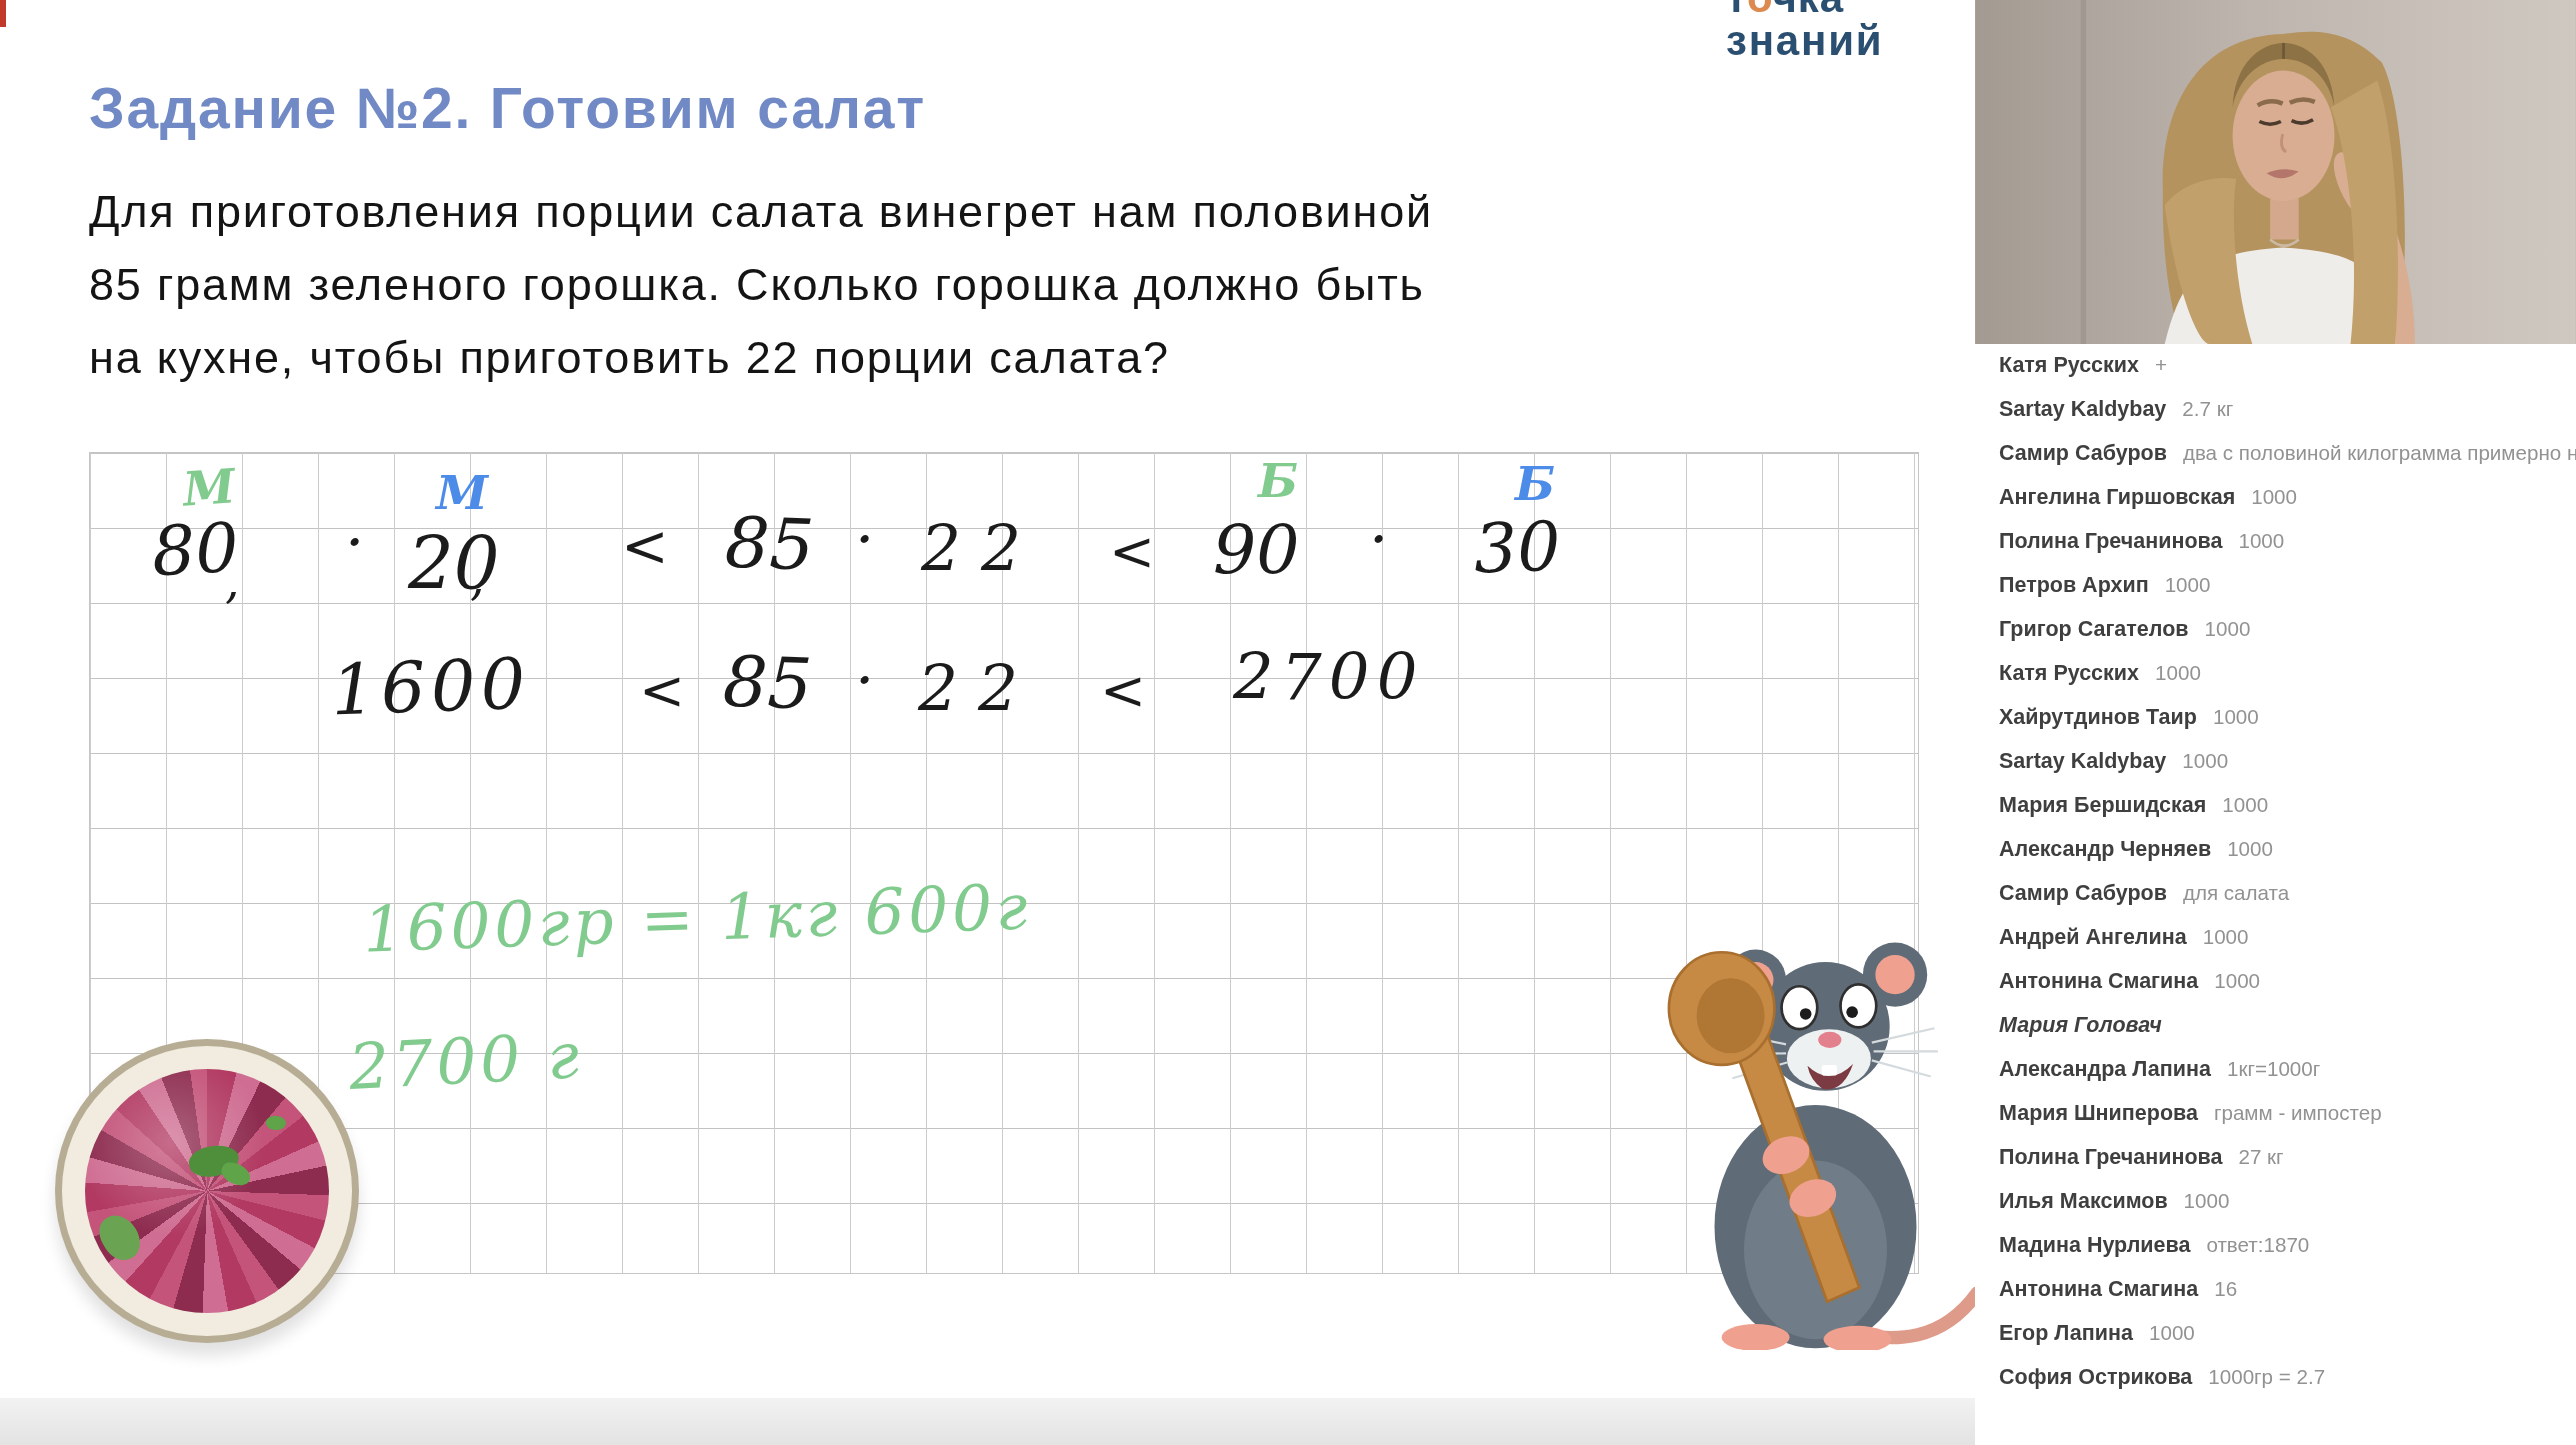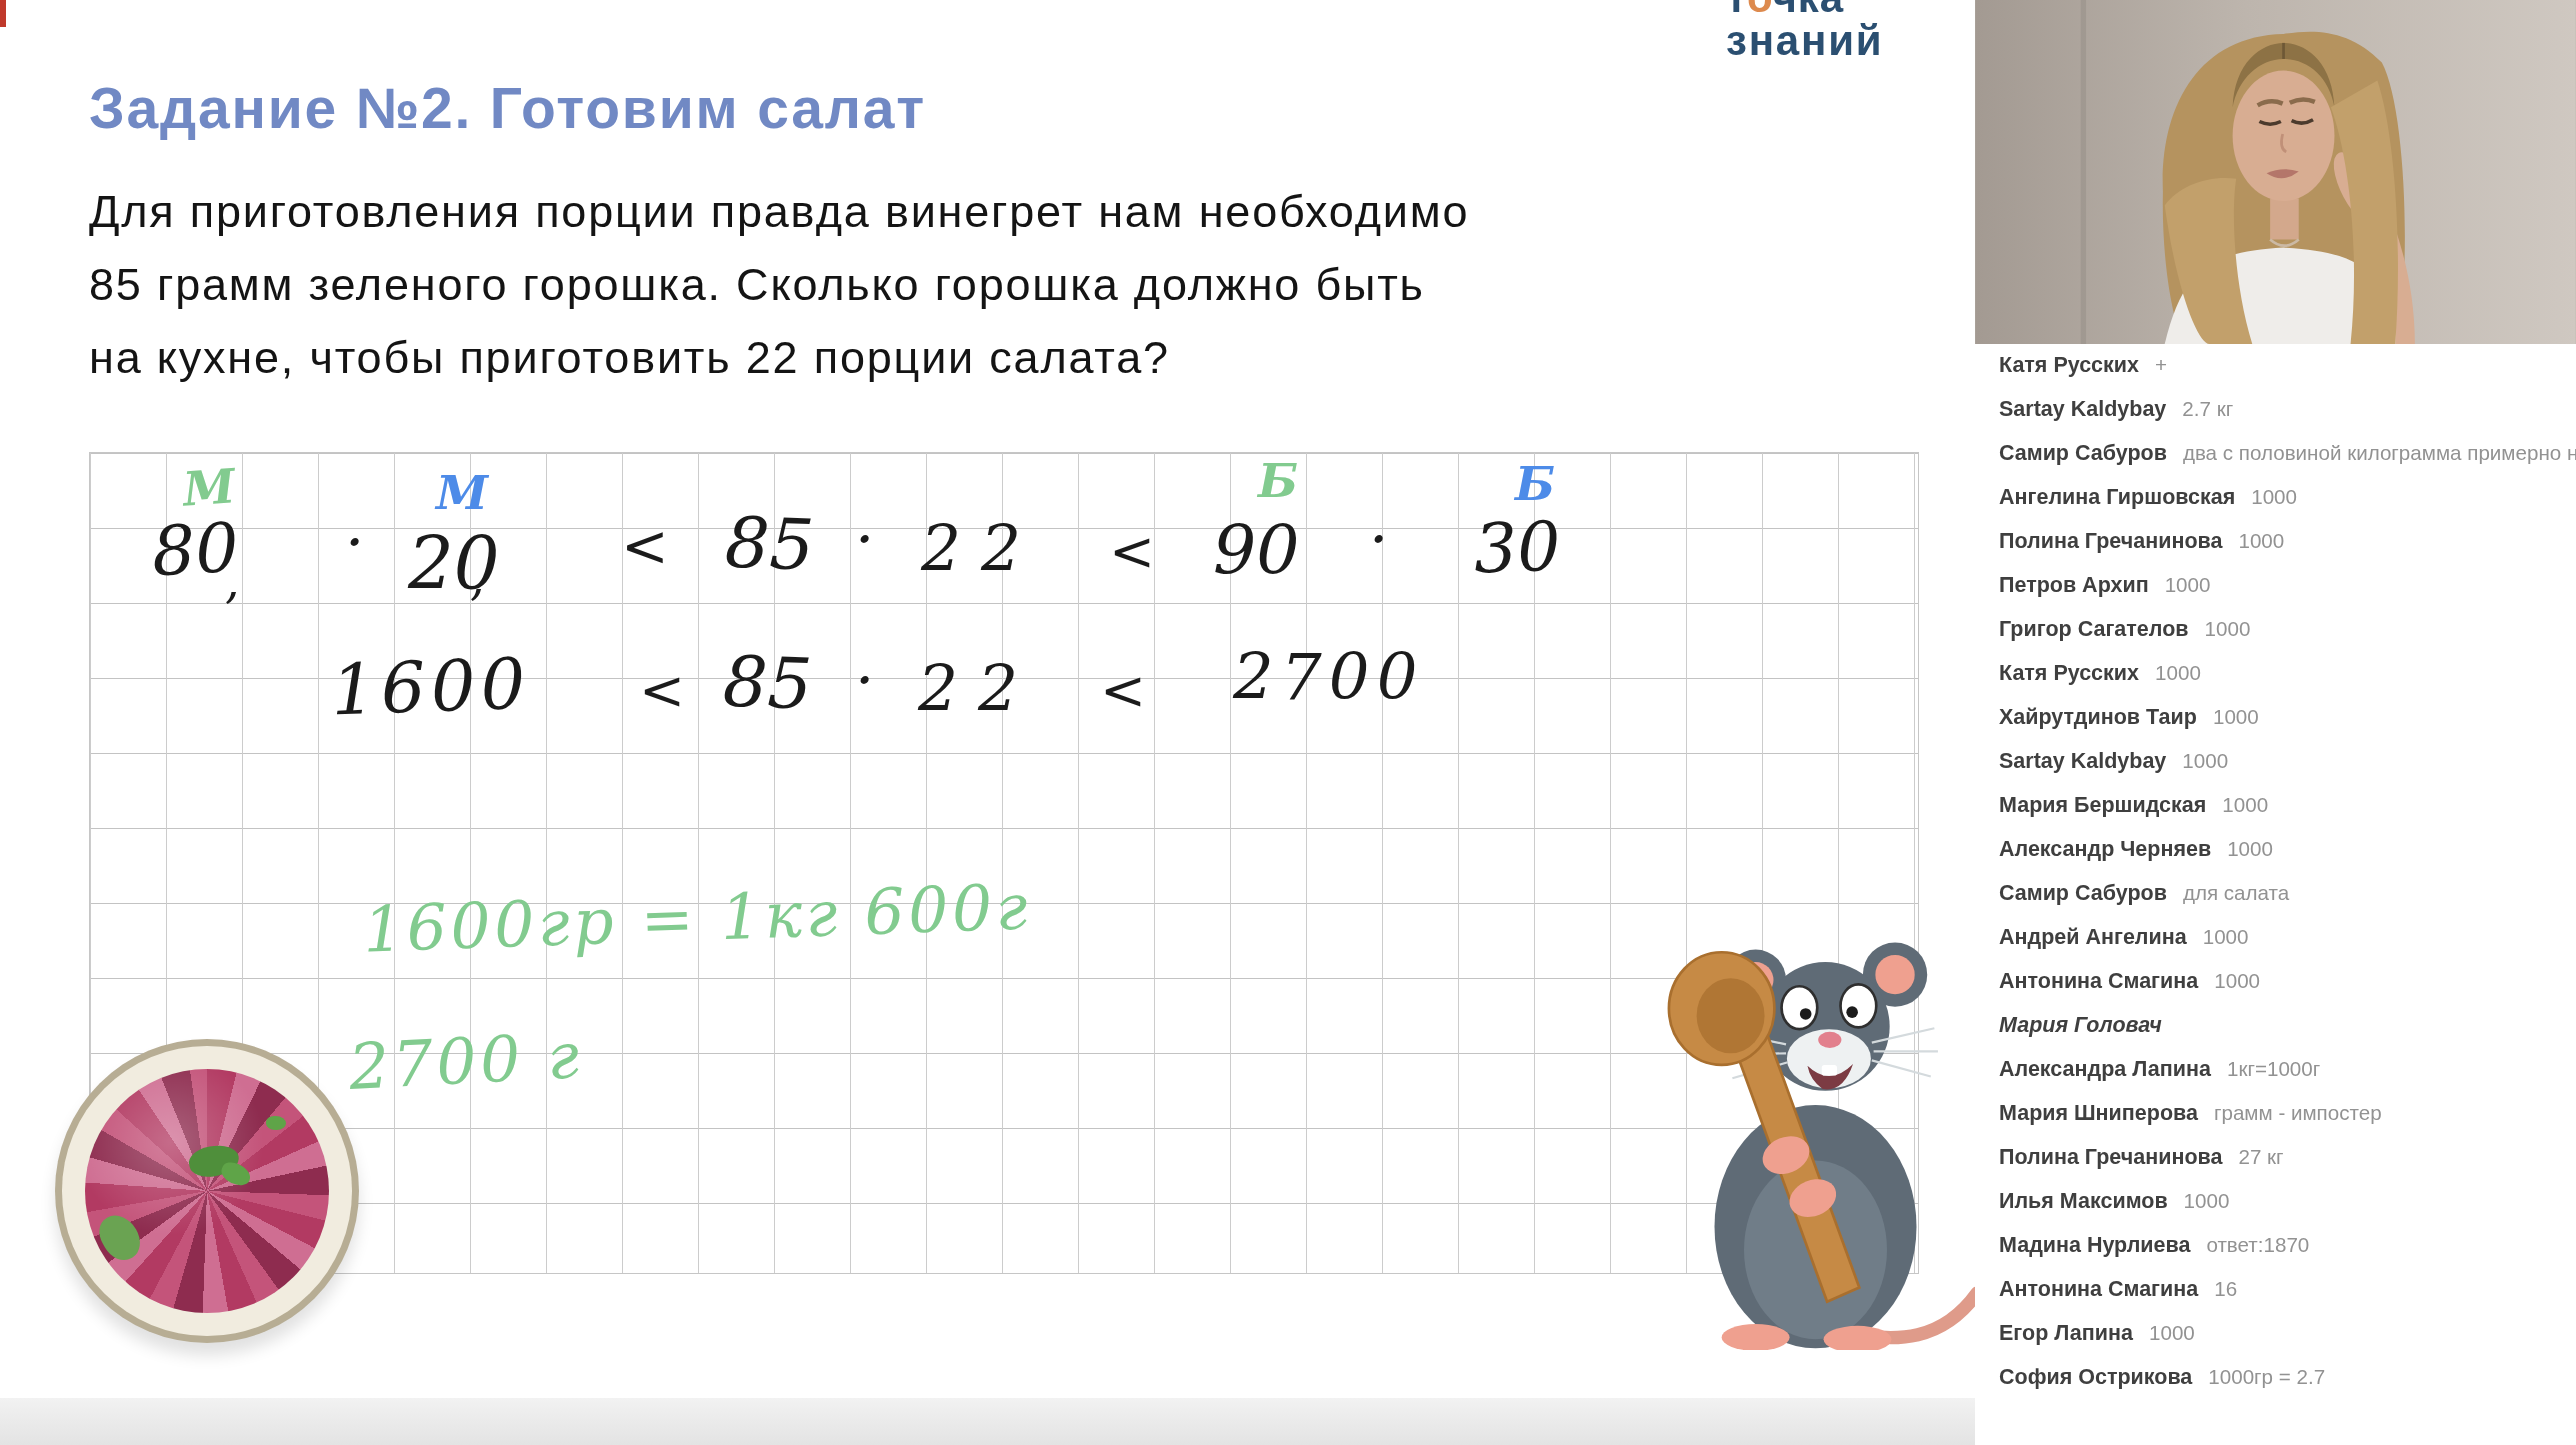--- a/index.html
+++ b/index.html
@@ -64,21 +64,21 @@
 </style>
 </head>
 <body>
 
 <div class="board">
   <div class="rec-sliver"></div>
 
   <div class="slide-title">Задание №2. Готовим салат</div>
 
   <div class="problem">
-    <div>Для приготовления порции правда винегрет нам необходимо</div>
+    <div>Для приготовления порции салата винегрет нам половиной</div>
     <div>85 грамм зеленого горошка. Сколько горошка должно быть</div>
     <div>на кухне, чтобы приготовить 22 порции салата?</div>
   </div>
 
   <div class="logo">
     <div class="logo-line1"><span>т</span><span class="logo-o">о</span><span>чка</span><span class="logo-mark">’</span></div>
     <div class="logo-line2">знаний</div>
   </div>
 
   <div class="grid"></div>

